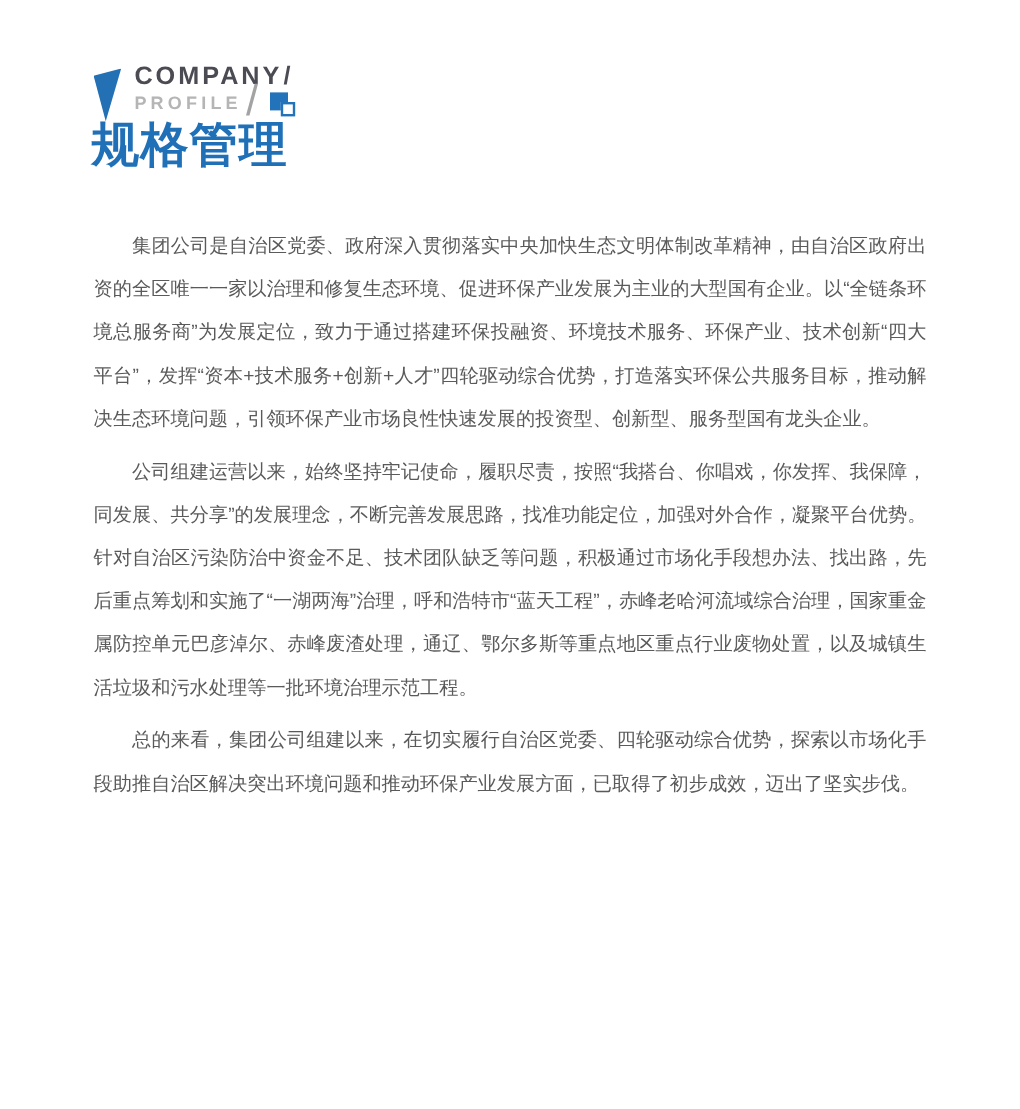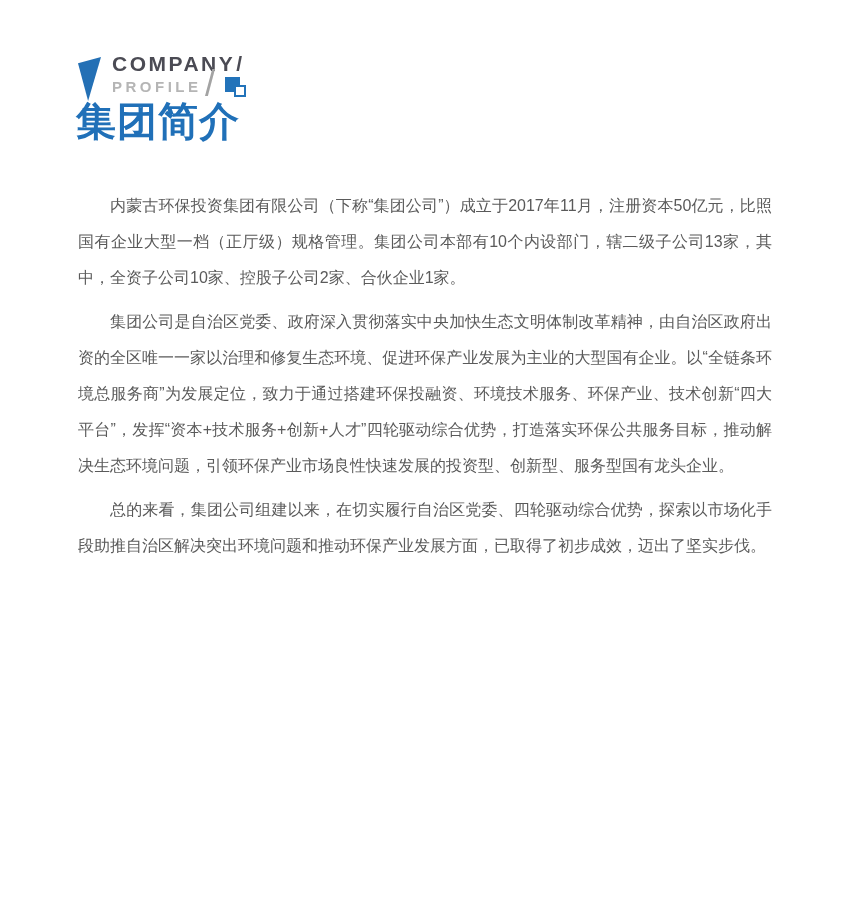--- a/index.html
+++ b/index.html
@@ -95,25 +95,25 @@
     <div class="brand-bottom"><span>PROFILE</span></div>
   </div>
 
   <div class="big-slash">/</div>
 
   <div class="squares-icon">
     <div class="sq-solid"></div>
     <div class="sq-outline"></div>
   </div>
 
-  <h1 class="page-title">集团简介</h1>
+  <h1 class="page-title">规格管理</h1>
 
   <div class="content">
-    <p>内蒙古环保投资集团有限公司（下称“集团公司”）成立于2017年11月，注册资本50亿元，比照国有企业大型一档（正厅级）规格管理。集团公司本部有10个内设部门，辖二级子公司13家，其中，全资子公司10家、控股子公司2家、合伙企业1家。</p>
     <p>集团公司是自治区党委、政府深入贯彻落实中央加快生态文明体制改革精神，由自治区政府出资的全区唯一一家以治理和修复生态环境、促进环保产业发展为主业的大型国有企业。以“全链条环境总服务商”为发展定位，致力于通过搭建环保投融资、环境技术服务、环保产业、技术创新“四大平台”，发挥“资本+技术服务+创新+人才”四轮驱动综合优势，打造落实环保公共服务目标，推动解决生态环境问题，引领环保产业市场良性快速发展的投资型、创新型、服务型国有龙头企业。</p>
+    <p>公司组建运营以来，始终坚持牢记使命，履职尽责，按照“我搭台、你唱戏，你发挥、我保障，同发展、共分享”的发展理念，不断完善发展思路，找准功能定位，加强对外合作，凝聚平台优势。针对自治区污染防治中资金不足、技术团队缺乏等问题，积极通过市场化手段想办法、找出路，先后重点筹划和实施了“一湖两海”治理，呼和浩特市“蓝天工程”，赤峰老哈河流域综合治理，国家重金属防控单元巴彦淖尔、赤峰废渣处理，通辽、鄂尔多斯等重点地区重点行业废物处置，以及城镇生活垃圾和污水处理等一批环境治理示范工程。</p>
     <p>总的来看，集团公司组建以来，在切实履行自治区党委、四轮驱动综合优势，探索以市场化手段助推自治区解决突出环境问题和推动环保产业发展方面，已取得了初步成效，迈出了坚实步伐。</p>
   </div>
 
   <div class="hatch"></div>
 
   <div class="watermark">
     <div class="wm-line1">
       <span class="wm-word" style="color: rgb(42, 106, 196);">W</span>
       <span class="wm-word" style="color: rgb(76, 175, 62);">a</span>
       <span class="wm-word" style="color: rgb(245, 161, 28);">t</span>

